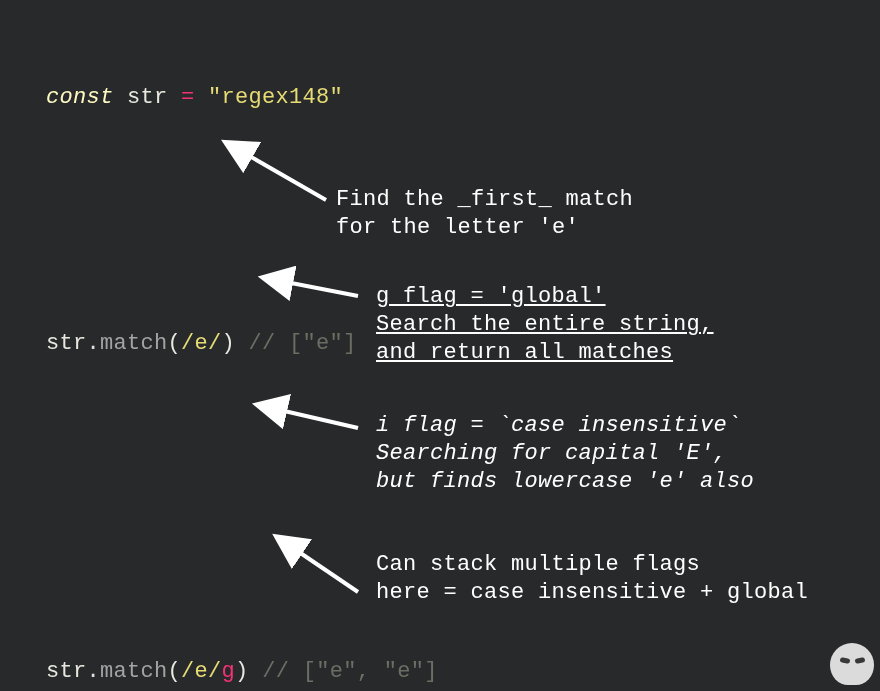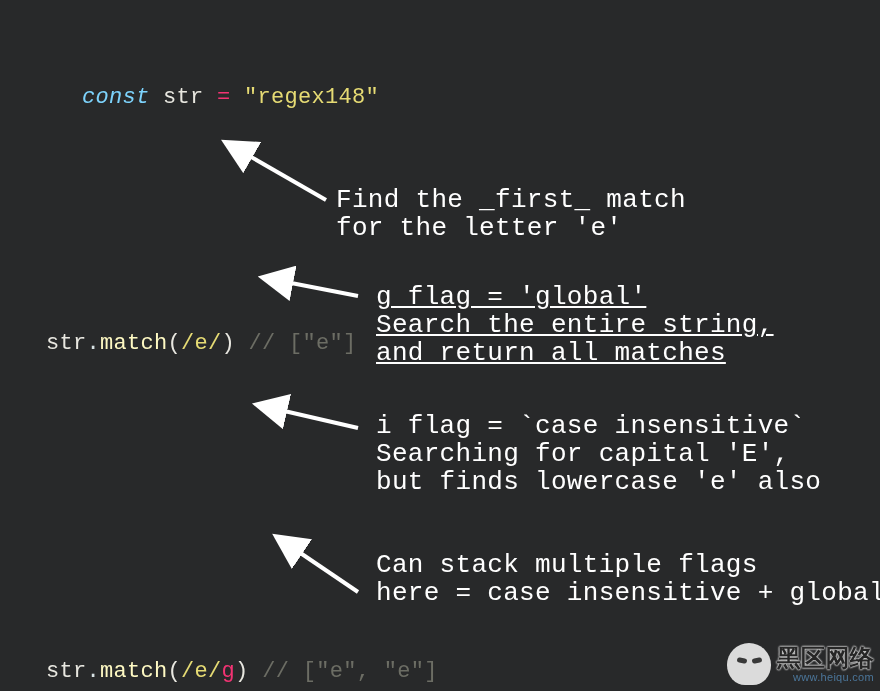--- a/index.html
+++ b/index.html
@@ -14,34 +14,34 @@
     overflow:hidden;
     letter-spacing:0.3px;
   }
   .code{
     position:absolute;
     left:46px;
     top:32px;
     white-space:pre;
   }
   .line{display:block;line-height:32px;}
-  .kw{color:#7dd3fc;font-style:italic;margin-left:36px;}
+  .kw{color:#fef9c3;font-style:italic;}
   .ident{color:#e8e7e0;}
   .op{color:#f23373;}
   .par{color:#e8e7e0;}
   .str{color:#e6db74;}
-  .method{color:#fef9c3;}
+  .method{color:#a3a3a3;}
   .regex{color:#e6db74;}
   .flag{color:#f23373;}
   .cmt{color:#6c6d64;}
 
   .ann{
     position:absolute;
     font-family:"Courier New",monospace;
-    font-size:26px;
+    font-size:22px;
     color:#ffffff;
     white-space:pre;
     line-height:28px;
   }
 
   svg.arrows{
     position:absolute;
     left:0;top:0;
     width:880px;height:691px;
     pointer-events:none;
@@ -132,25 +132,21 @@
   <line x1="358" y1="296" x2="286" y2="282" stroke="#ffffff" stroke-width="4" marker-end="url(#ah)"></line>
   <line x1="358" y1="428" x2="280" y2="410" stroke="#ffffff" stroke-width="4" marker-end="url(#ah)"></line>
   <line x1="358" y1="592" x2="296" y2="550" stroke="#ffffff" stroke-width="4" marker-end="url(#ah)"></line>
 </svg>
 
 <div class="ann" style="left:336px;top:186px;">Find the _first_ match
 for the letter 'e'</div>
 <div class="ann" style="left:376px;top:283px;text-decoration:underline;">g flag = 'global'
 Search the entire string,
 and return all matches</div>
-<div class="ann" style="left:376px;top:412px;">i flag = `case insensitive`
+<div class="ann" style="left:376px;top:412px;font-style:italic;">i flag = `case insensitive`
 Searching for capital 'E',
 but finds lowercase 'e' also</div>
 <div class="ann" style="left:376px;top:551px;">Can stack multiple flags
 here = case insensitive + global</div>
 
 <div class="wm">
   <div class="wm-icon"></div>
-  <div class="wm-text">
-    <span class="wm-cn">黑区网络</span>
-    <span class="wm-url">www.heiqu.com</span>
-  </div>
 </div>
 
 </body></html>

